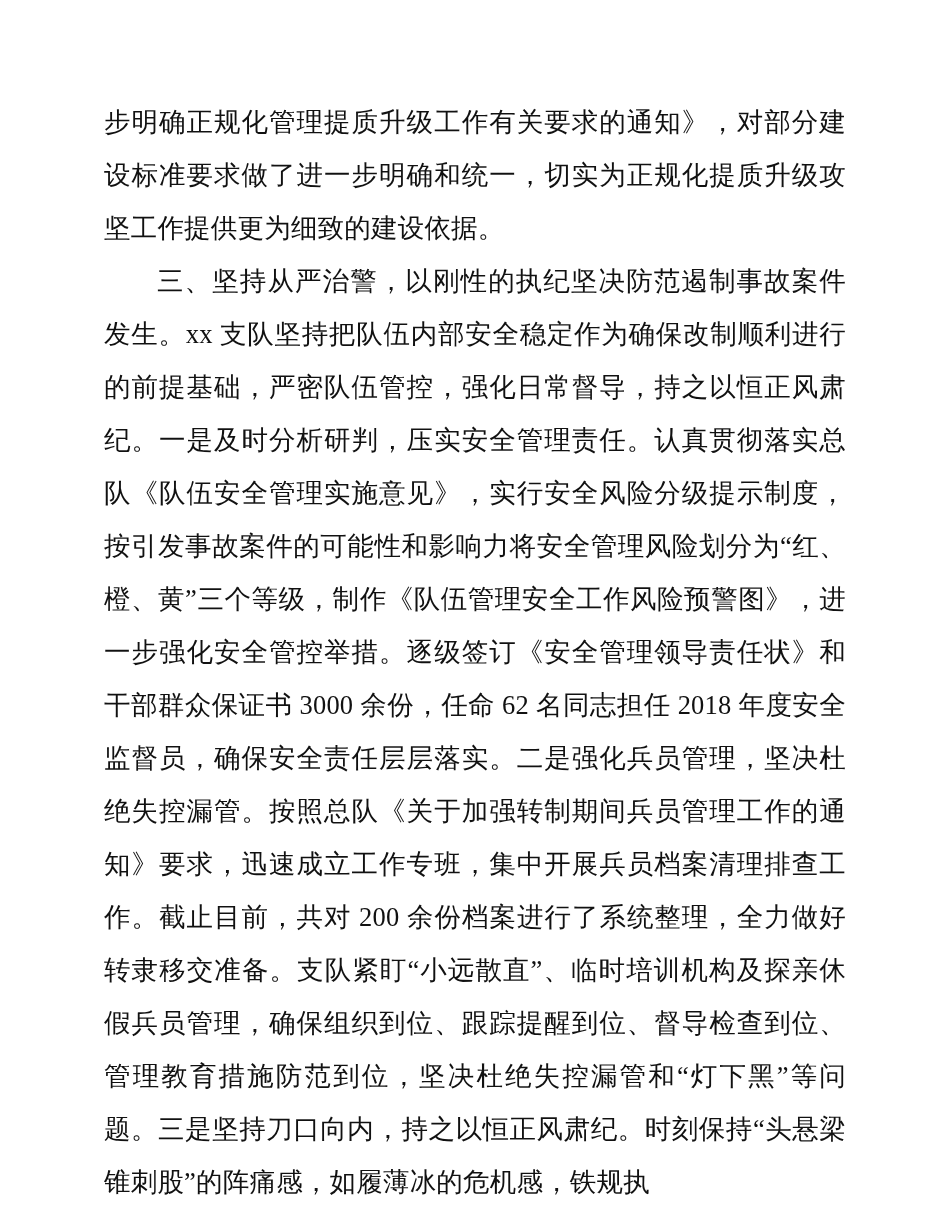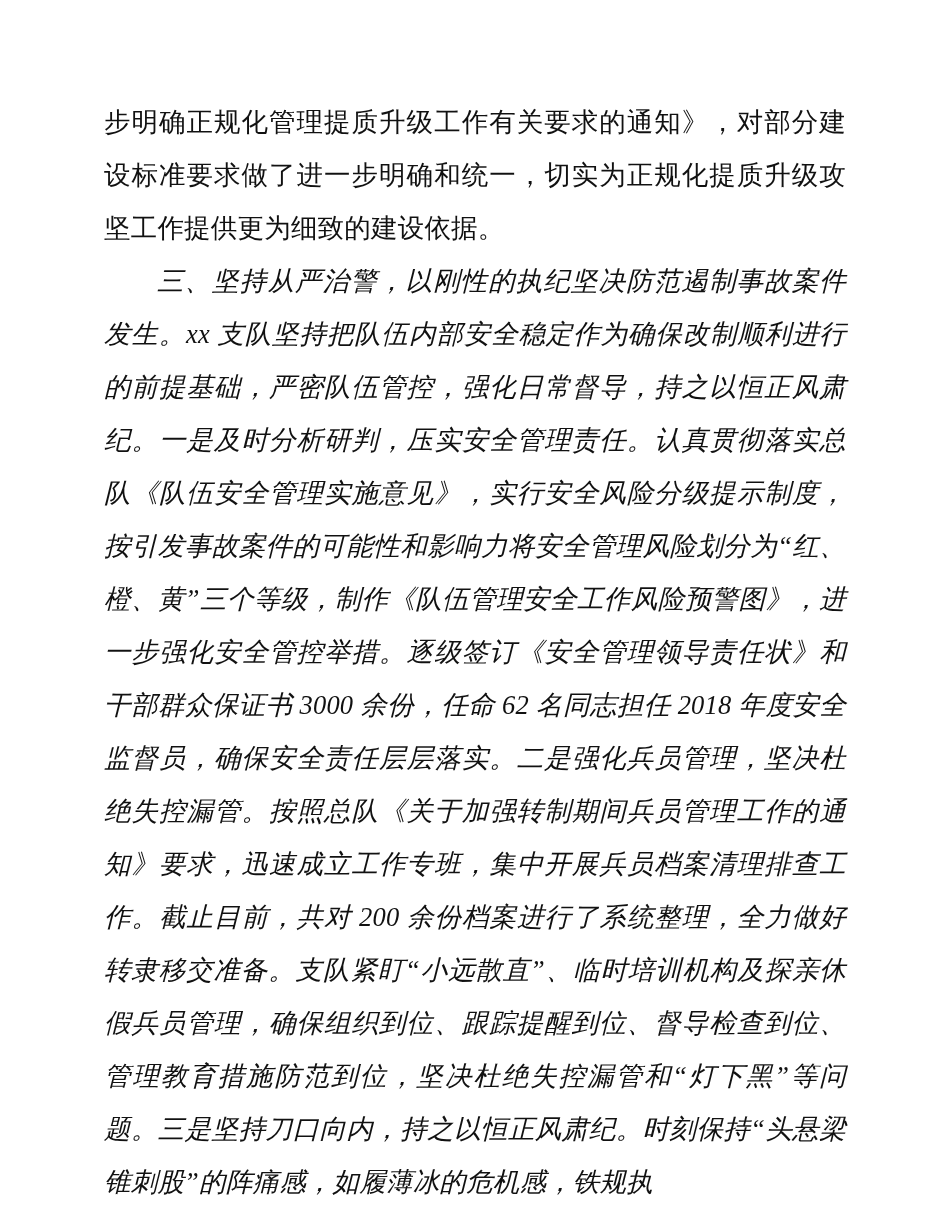--- a/index.html
+++ b/index.html
@@ -34,21 +34,20 @@
     text-align: justify;
     text-justify: inter-ideograph;
     margin: 0;
     color: #111111;
   }
   .para + .para {
     margin-top: 0px;
   }
   .indent {
     text-indent: 2em;
-    font-style: italic;
   }
 </style>
 </head>
 <body>
 
 <div class="page">
   <div class="content">
     <p class="para">步明确正规化管理提质升级工作有关要求的通知》，对部分建设标准要求做了进一步明确和统一，切实为正规化提质升级攻坚工作提供更为细致的建设依据。</p>
     <p class="para indent">三、坚持从严治警，以刚性的执纪坚决防范遏制事故案件发生。xx 支队坚持把队伍内部安全稳定作为确保改制顺利进行的前提基础，严密队伍管控，强化日常督导，持之以恒正风肃纪。一是及时分析研判，压实安全管理责任。认真贯彻落实总队《队伍安全管理实施意见》，实行安全风险分级提示制度，按引发事故案件的可能性和影响力将安全管理风险划分为“红、橙、黄”三个等级，制作《队伍管理安全工作风险预警图》，进一步强化安全管控举措。逐级签订《安全管理领导责任状》和干部群众保证书 3000 余份，任命 62 名同志担任 2018 年度安全监督员，确保安全责任层层落实。二是强化兵员管理，坚决杜绝失控漏管。按照总队《关于加强转制期间兵员管理工作的通知》要求，迅速成立工作专班，集中开展兵员档案清理排查工作。截止目前，共对 200 余份档案进行了系统整理，全力做好转隶移交准备。支队紧盯“小远散直”、临时培训机构及探亲休假兵员管理，确保组织到位、跟踪提醒到位、督导检查到位、管理教育措施防范到位，坚决杜绝失控漏管和“灯下黑”等问题。三是坚持刀口向内，持之以恒正风肃纪。时刻保持“头悬梁锥刺股”的阵痛感，如履薄冰的危机感，铁规执</p>
   </div>

